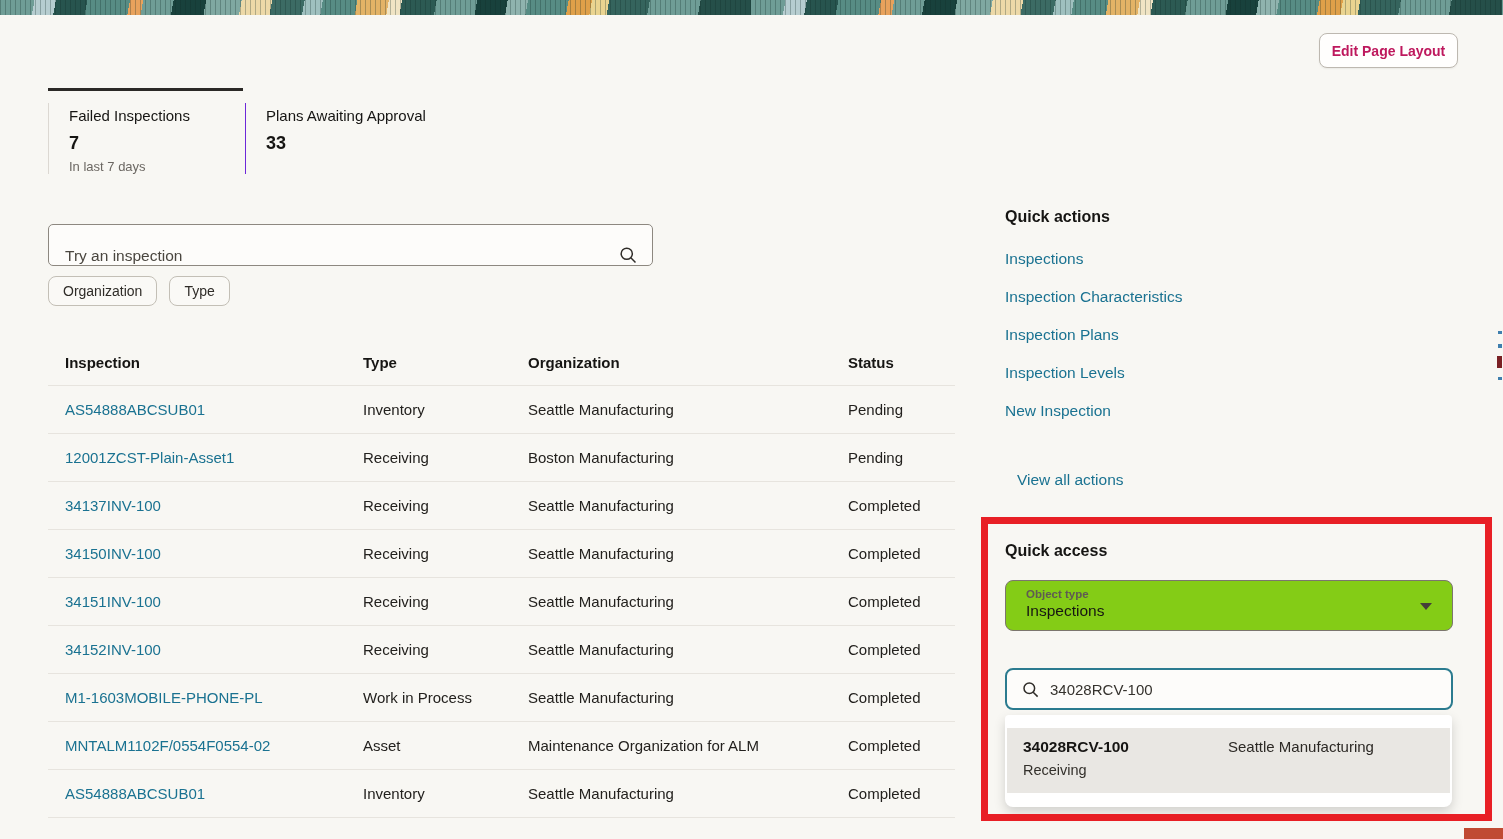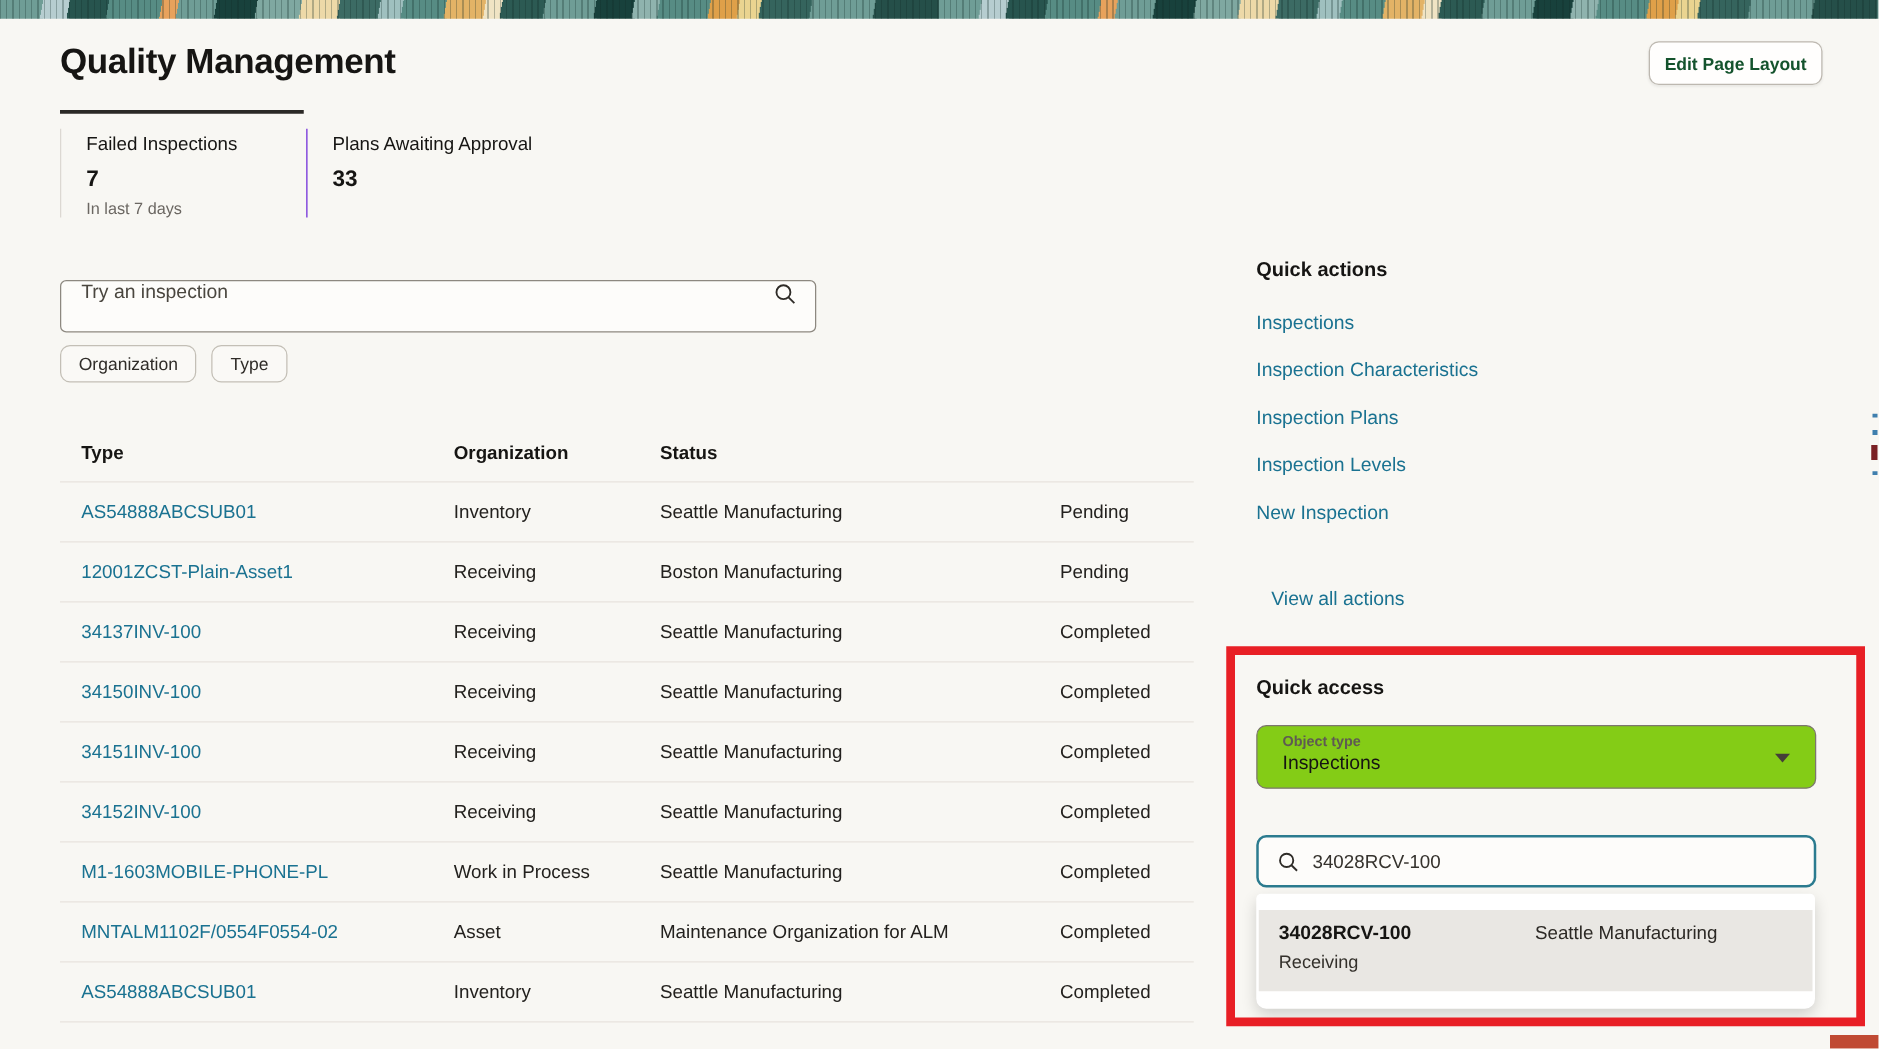--- a/index.html
+++ b/index.html
@@ -18,38 +18,38 @@
         #e3b366 352px 383px, #f0e4c4 383px 396px, #2c5a53 396px 430px, #6f9d96 430px 470px,
         #18413c 470px 500px, #8fb3ae 500px 520px, #578c84 520px 560px, #dfa049 560px 583px,
         #ead490 583px 600px, #35645d 600px 640px, #6f9d96 640px 690px, #254f49 690px 751px);
     background-size:auto, 751px 15px; }
 
   .page-title { position:absolute; left:48px; top:33px; font-size:28px; font-weight:700;
     color:#161513; letter-spacing:-0.3px; }
 
   .edit-btn { position:absolute; left:1319px; top:33px; width:139px; height:35px;
     background:#fffefd; border:1px solid #bdb8b0; border-radius:8px;
-    font-family:"Liberation Sans",sans-serif; font-size:14px; font-weight:700; color:#14532d;
+    font-family:"Liberation Sans",sans-serif; font-size:14px; font-weight:700; color:#be185d;
     box-shadow:0 1px 2px rgba(0,0,0,.06); cursor:pointer; }
 
   .tab-underline { position:absolute; left:48px; top:88px; width:195px; height:3px; background:#2b2926; }
 
   .stats { position:absolute; left:48px; top:103px; display:flex; }
   .stat { padding:4px 0 0 20px; min-height:66px; }
   .stat-1 { width:198px; }
   .stat-2 { width:197px; border-left:1px solid #dcd8d2; }
   .stat-3 { width:230px; border-left:1px solid #6d28d9; }
   .stat-label { font-size:15px; color:#161513; }
   .stat-value { font-size:18px; font-weight:700; color:#161513; margin-top:9px; }
   .stat-sub { font-size:13px; color:#6b6762; margin-top:5px; }
 
   
   .main-search { position:absolute; left:48px; top:224px; width:605px; height:42px;
     background:#fdfcfa; border:1px solid #8d8880; border-radius:5px;
-    display:flex; align-items:flex-start; padding:0 14px 0 16px; }
+    display:flex; align-items:flex-end; padding:0 14px 0 16px; }
   .main-search input { flex:1; border:none; outline:none; background:transparent;
     font-family:"Liberation Sans",sans-serif; font-size:15.5px; color:#3a3732; }
   .main-search input::placeholder { color:#4a463f; opacity:1; }
 
   .chips { position:absolute; left:48px; top:276px; display:flex; gap:12px; }
   .chip { height:30px; padding:0 14px; background:#faf9f6; border:1px solid #c3bfb6;
     border-radius:8px; font-family:"Liberation Sans",sans-serif; font-size:14px; color:#2f2c28; cursor:pointer; }
 
   
   .table { position:absolute; left:48px; top:340px; width:907px; }
@@ -105,21 +105,20 @@
 
   .sicon { flex:0 0 auto; display:block; }
 </style>
 </head>
 <body>
 
 <div class="app">
 
   <div class="banner"></div>
 
-  <h1 class="page-title">Quality Management</h1>
 
   <button class="edit-btn">Edit Page Layout</button>
 
   <div class="tab-underline"></div>
 
   <div class="stats">
     <div class="stat stat-2">
       <div class="stat-label">Failed Inspections</div>
       <div class="stat-value">7</div>
       <div class="stat-sub">In last 7 days</div>
@@ -138,20 +137,21 @@
     </svg>
   </div>
 
   <div class="chips">
     <button class="chip">Organization</button>
     <button class="chip">Type</button>
   </div>
 
   <div class="table">
     <div class="trow head">
+      <span>Inspection</span>
       <span>Type</span>
       <span>Organization</span>
       <span>Status</span>
     </div>
     <div class="trow">
       <span><a class="tlink">AS54888ABCSUB01</a></span>
       <span>Inventory</span>
       <span>Seattle Manufacturing</span>
       <span>Pending</span>
     </div>

